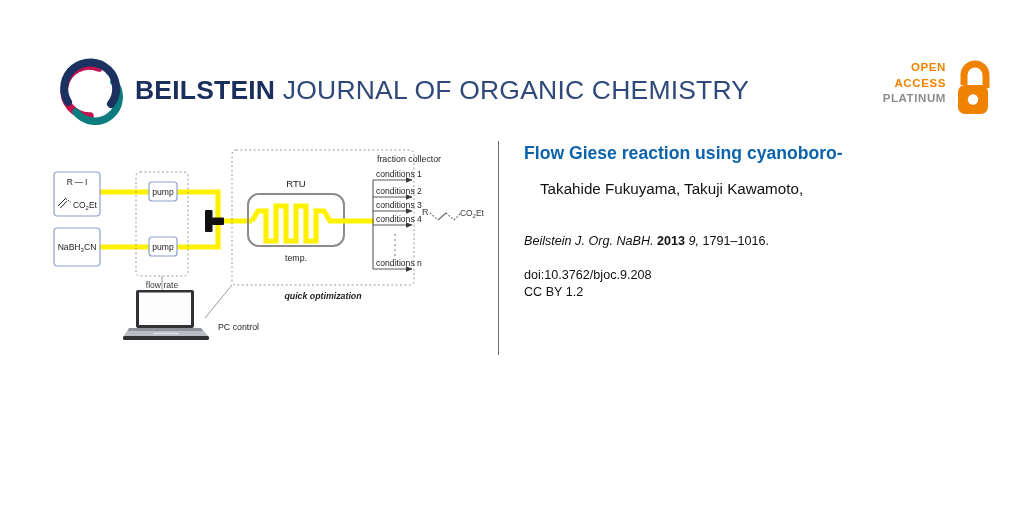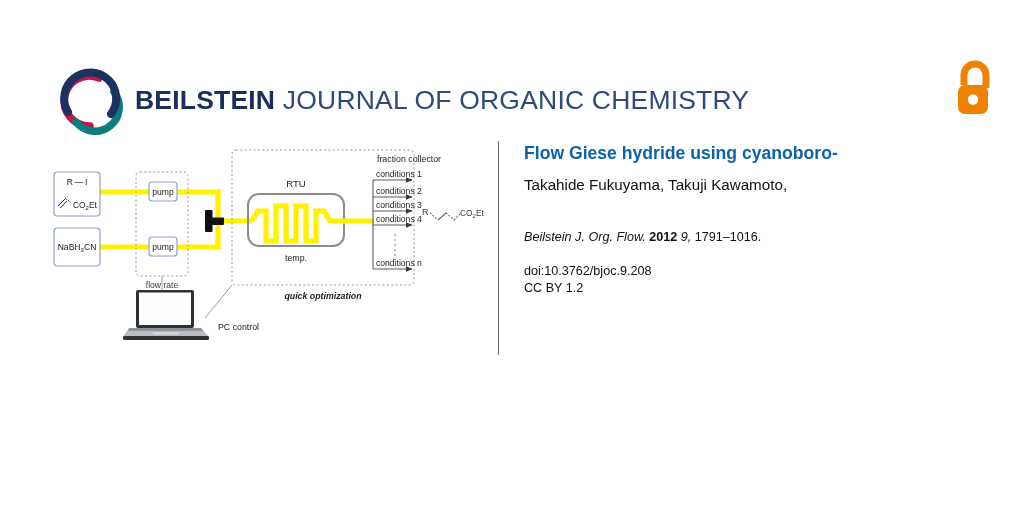--- a/index.html
+++ b/index.html
@@ -4,41 +4,41 @@
 <style>
   html,body{margin:0;padding:0;}
   body{
     width:1024px;height:512px;background:#ffffff;
     font-family:"Liberation Sans", sans-serif;
     overflow:hidden;position:relative;
   }
   .page{position:absolute;inset:0;}
 
   
-  .masthead{position:absolute;left:52px;top:65px;width:600px;height:70px;}
+  .masthead{position:absolute;left:52px;top:55px;width:600px;height:70px;}
   .logo-mark{position:absolute;left:0;top:0;width:72px;height:70px;}
   .wordmark{position:absolute;left:83px;top:20px;white-space:nowrap;font-size:26.5px;letter-spacing:.2px;}
   .wm-bold{font-weight:bold;color:#1b2f5c;}
   .wm-light{font-weight:normal;color:#2f4a7a;}
 
   .oa-badge{position:absolute;left:872px;top:58px;width:124px;height:62px;}
   .oa-lines{position:absolute;right:50px;top:2px;text-align:right;
             font-size:11.5px;font-weight:bold;line-height:15.5px;letter-spacing:.6px;}
   .oa-open{color:#ef8200;}
   .oa-access{color:#ef8200;}
   .oa-platinum{color:#8d8d8d;}
   .oa-lock{position:absolute;right:0;top:0;width:46px;height:60px;}
 
   
   .divider{position:absolute;left:498px;top:141px;width:1px;height:214px;background:#6c6e70;}
 
   
   .article{position:absolute;left:524px;top:143px;width:420px;}
   .art-title{color:#0b63ab;font-weight:bold;font-size:17.6px;line-height:20px;margin:0 0 12px 0;}
-  .art-authors{color:#111;font-size:15.2px;line-height:20.5px;margin:0;}
+  .art-authors{color:#111;font-size:15.2px;line-height:20.5px;margin:16px;}
   .art-citation{color:#111;font-size:12.6px;margin:34px 0 0 0;}
   .art-citation .jname{font-style:italic;}
   .art-citation .yr{font-weight:bold;}
   .art-citation .vol{font-style:italic;}
   .art-doi{color:#111;font-size:12.6px;line-height:17px;margin:19px 0 0 0;}
 
   
   .diagram{position:absolute;left:40px;top:140px;width:460px;height:220px;}
   .diagram svg{display:block;}
 
@@ -63,43 +63,48 @@
       </svg>
     </div>
 
     <div class="wordmark">
       <span class="wm-bold">BEILSTEIN</span>
       <span class="wm-light">JOURNAL OF ORGANIC CHEMISTRY</span>
     </div>
   </div>
 
   <div class="oa-badge">
+    <div class="oa-lines">
+      <div class="oa-open">OPEN</div>
+      <div class="oa-access">ACCESS</div>
+      <div class="oa-platinum">PLATINUM</div>
+    </div>
     <div class="oa-lock">
       <svg width="46" height="60" viewBox="0 0 46 60" aria-hidden="true">
 
         <path d="M 14 27 L 14 17 A 11 11 0 0 1 36 17 L 36 30" fill="none" stroke="#ef8200" stroke-width="7" stroke-linecap="butt"></path>
 
         <rect x="8" y="27" width="30" height="29" rx="7" ry="7" fill="#ef8200"></rect>
         <circle cx="23" cy="41.5" r="5.2" fill="#ffffff"></circle>
       </svg>
     </div>
   </div>
 
   <div class="divider"></div>
 
   <div class="article">
     <div class="art-title">
-      <span>Flow Giese hydride using cyanoboro-</span><br>
+      <span>Flow Giese reaction using cyanoboro-</span><br>
     </div>
     <div class="art-authors">
       <span>Takahide Fukuyama, Takuji Kawamoto,</span><br>
     </div>
     <div class="art-citation">
-      <span class="jname">Beilstein J. Org. Flow.</span>
-      <span class="yr">2012</span>
+      <span class="jname">Beilstein J. Org. NaBH.</span>
+      <span class="yr">2013</span>
       <span class="vol">9,</span>
       <span>1791–1016.</span>
     </div>
     <div class="art-doi">
       <span>doi:10.3762/bjoc.9.208</span><br>
       <span>CC BY 1.2</span>
     </div>
   </div>
 
   <div class="diagram">

